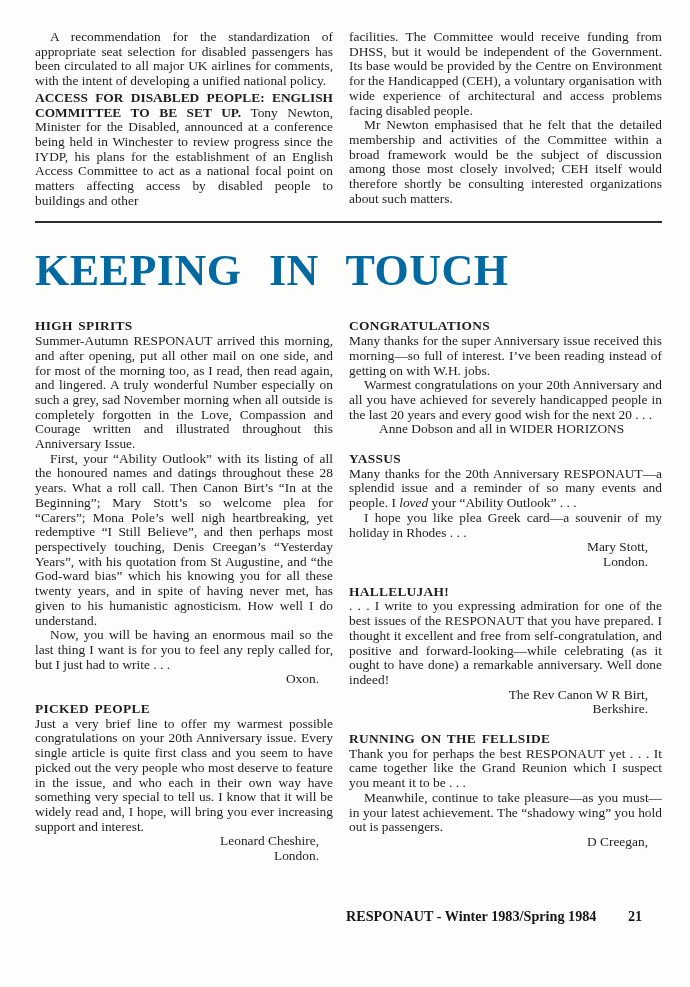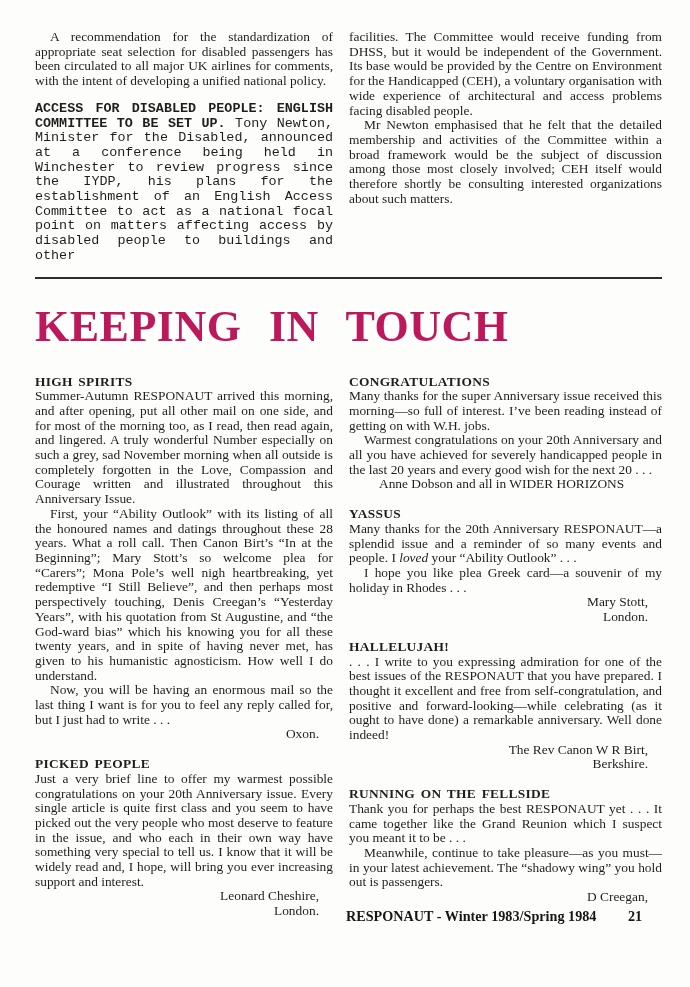--- a/index.html
+++ b/index.html
@@ -12,28 +12,28 @@
     font-family: "Liberation Serif", "DejaVu Serif", serif;
     color: #1e1e1e;
     overflow: hidden;
   }
   .cols { display: flex; }
   .col { text-align: justify; font-size: 13.4px; line-height: 14.7px; }
   .col-left  { width: 298px; margin-right: 16px; flex: none; }
   .col-right { width: 313px; flex: none; }
   p { margin: 0; hyphens: none; }
   .indent { text-indent: 15px; }
-  .gap-before { margin-top: 13px; font-family: Liberation Mono, monospace; }
+  .gap-before { margin-top: 2px; }
   .runin { font-weight: bold; }
   .rule {
     border: 0; border-top: 2.5px solid #2e2e2e;
     margin: 13px 0 0 0; width: 627px;
   }
   .headline {
-    font-size: 44px; font-weight: 700; color: #be185d;
+    font-size: 44px; font-weight: 700; color: #0369a1;
     margin: 26px 0 0 0;
     letter-spacing: 0.5px; word-spacing: 16px;
     line-height: 1;
   }
   .letters { margin-top: 26px; }
   .letter { margin-bottom: 15px; }
   .lh { font-weight: bold; letter-spacing: 0.3px; text-align: left; word-spacing: 2px; }
   .sig { text-align: right; padding-right: 14px; }
   .attribution { margin-left: 30px; text-align: left; }
   .em { }

